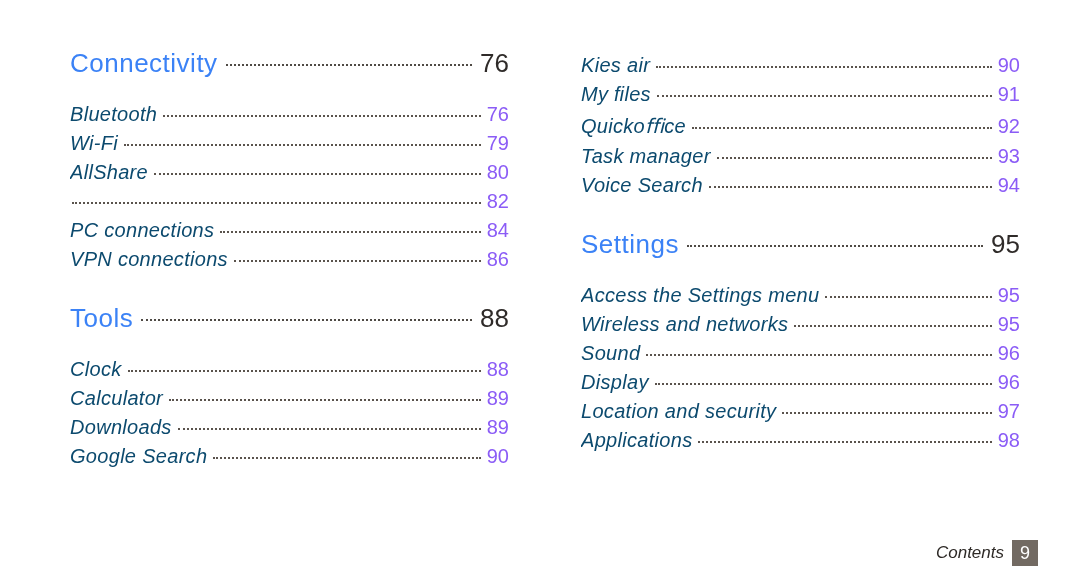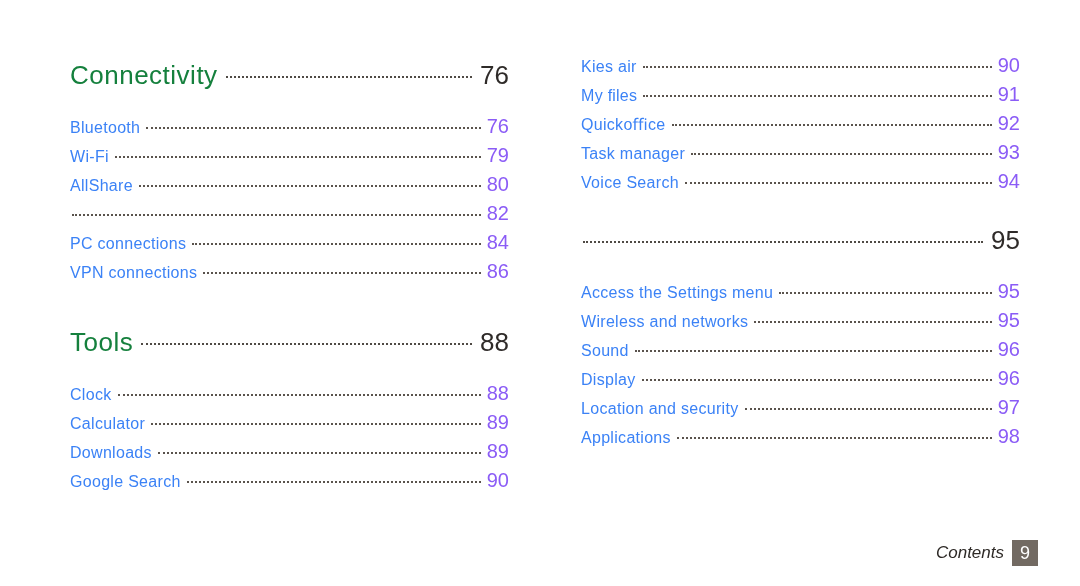--- a/index.html
+++ b/index.html
@@ -33,47 +33,47 @@
   .section-row {
     display: flex;
     align-items: baseline;
     white-space: nowrap;
     overflow: hidden;
   }
   .section-title {
     font-size: 26px;
     letter-spacing: 0.5px;
     font-weight: 400;
-    color: #15803d;
+    color: #3b82f6;
     flex: 0 0 auto;
     padding-right: 6px;
-    margin-top: 12px;
   }
   .section-page {
     font-size: 26px;
     font-weight: 400;
     flex: 0 0 auto;
     padding-left: 6px;
     color: #2f2b29;
   }
 
   .entry {
     display: flex;
     align-items: baseline;
     white-space: nowrap;
     overflow: hidden;
     margin-top: 24px;
   }
   .entry + .entry { margin-top: 6px; }
   .entry-title {
-    font-size: 16px;
+    font-size: 20px;
     letter-spacing: 0.3px;
-    color: #3b82f6;
+    color: #0c4a6e;
     flex: 0 0 auto;
     padding-right: 4px;
+    font-style: italic;
   }
   .entry-page {
     font-size: 20px;
     color: #8b5cf6;
     flex: 0 0 auto;
     padding-left: 4px;
   }
 
   
   .leader {
@@ -225,20 +225,21 @@
           <span class="entry-title">Voice Search</span>
           <span class="leader leader-thin"></span>
           <span class="entry-page">94</span>
         </div>
       </div>
 
       <div class="group-gap"></div>
 
       <div class="section">
         <div class="section-row">
+          <span class="section-title">Settings</span>
           <span class="leader leader-big"></span>
           <span class="section-page">95</span>
         </div>
 
         <div class="entry">
           <span class="entry-title">Access the Settings menu</span>
           <span class="leader leader-thin"></span>
           <span class="entry-page">95</span>
         </div>
         <div class="entry">

